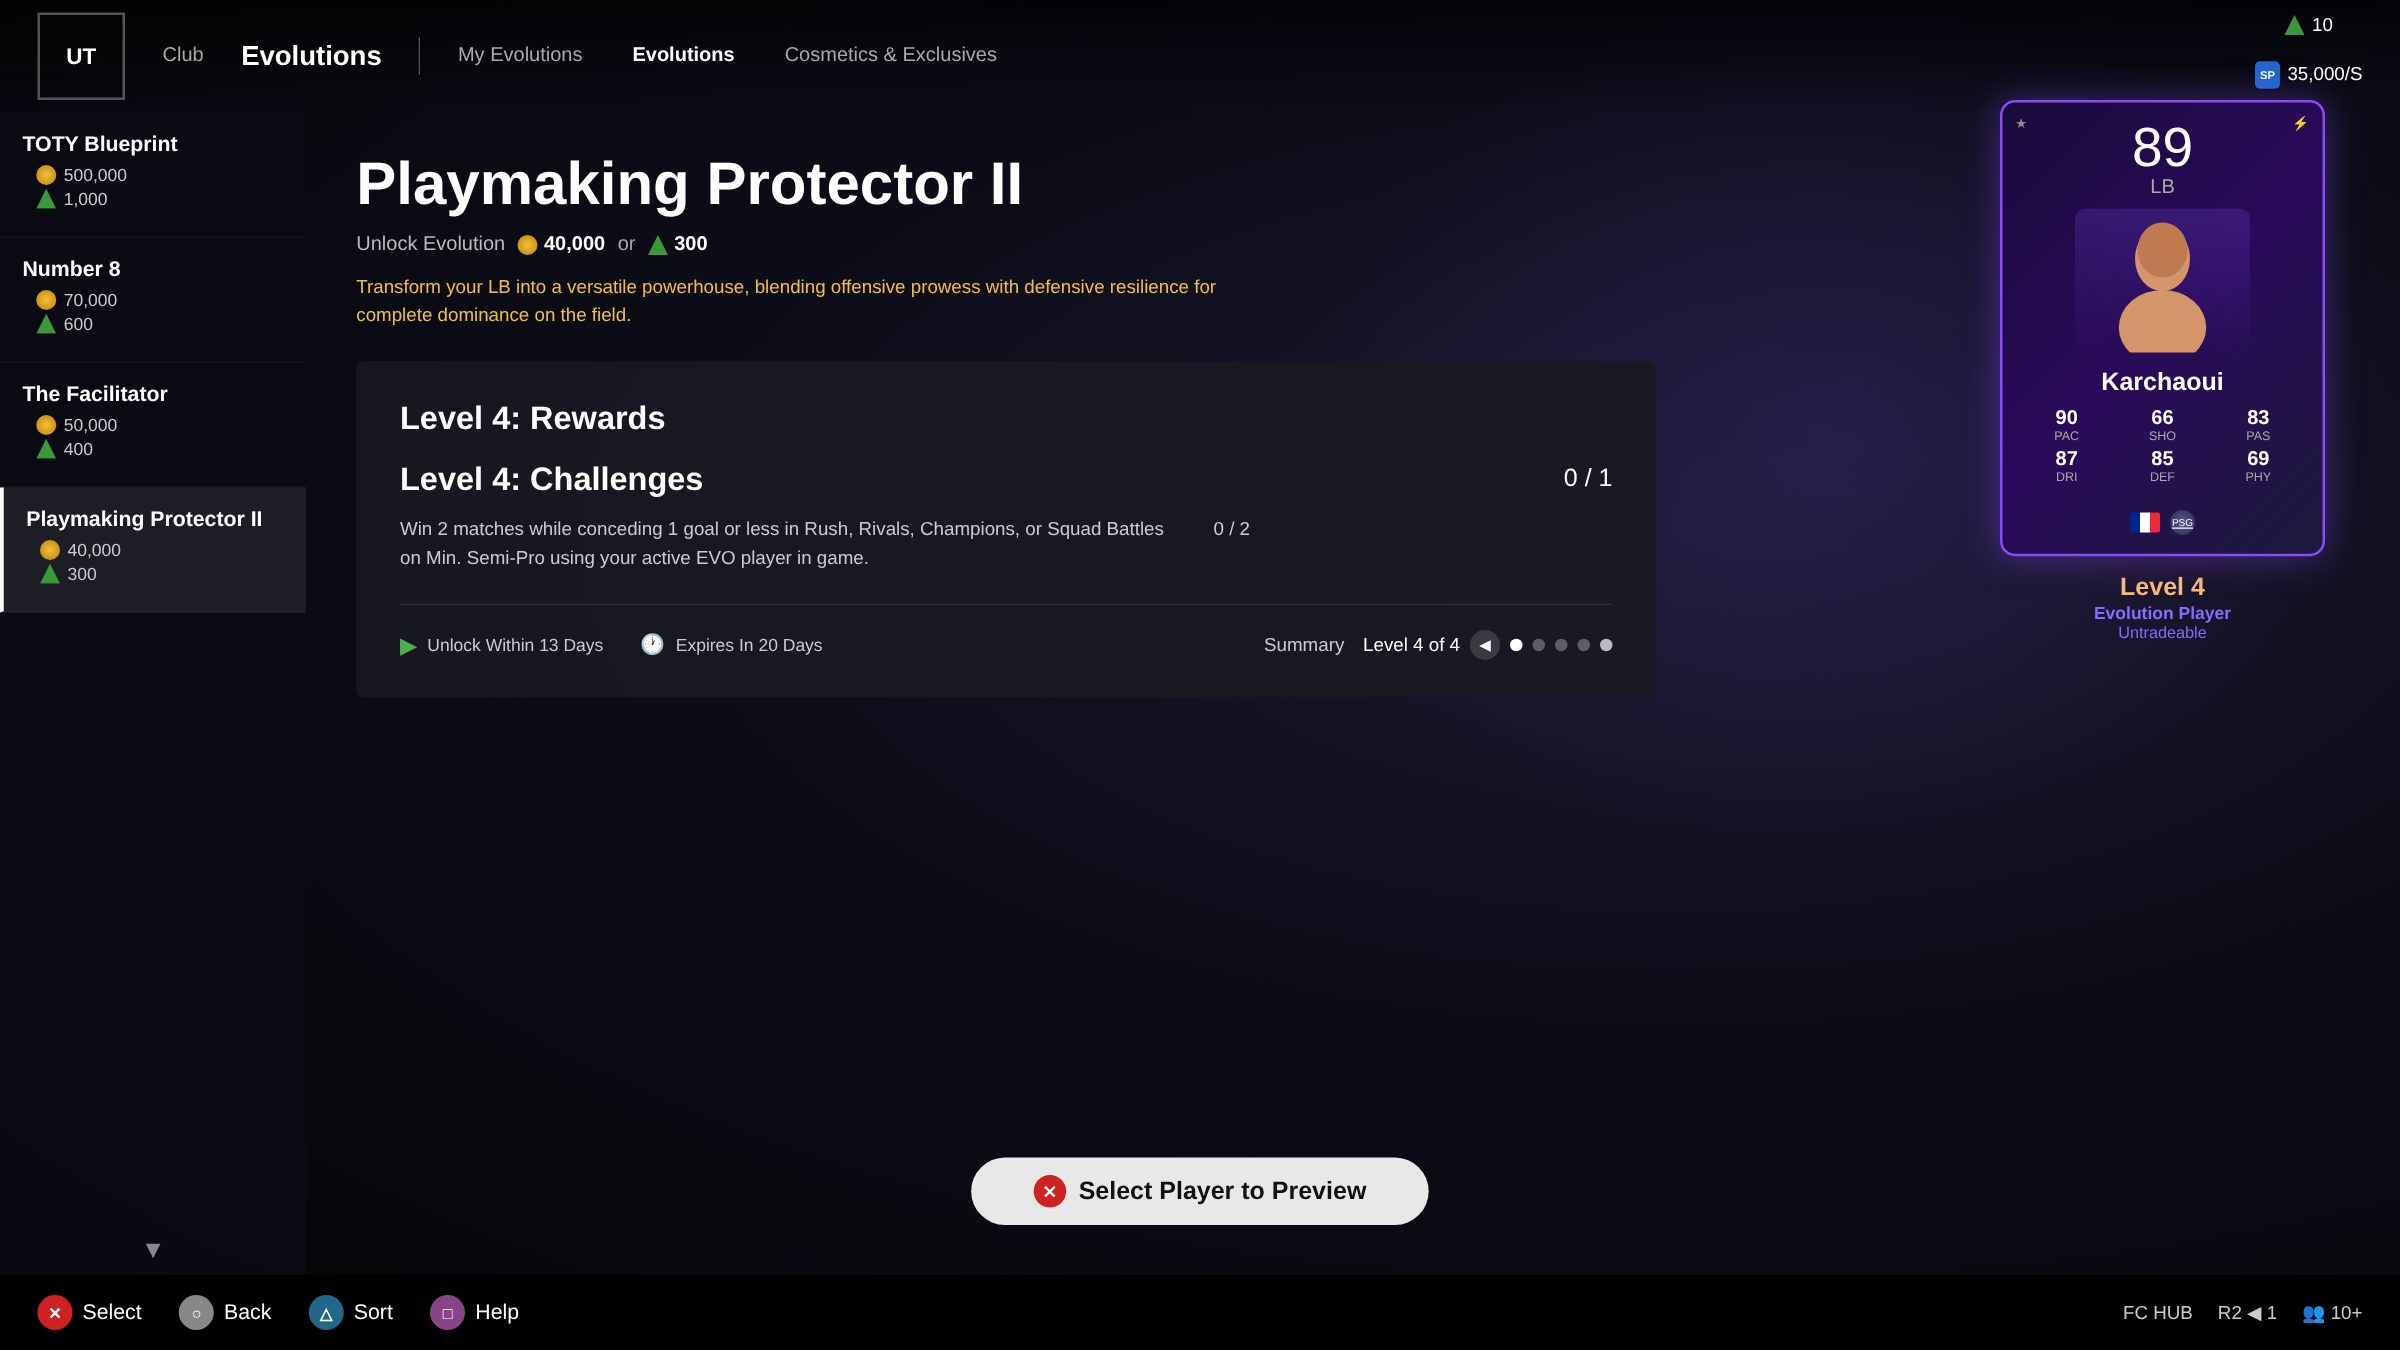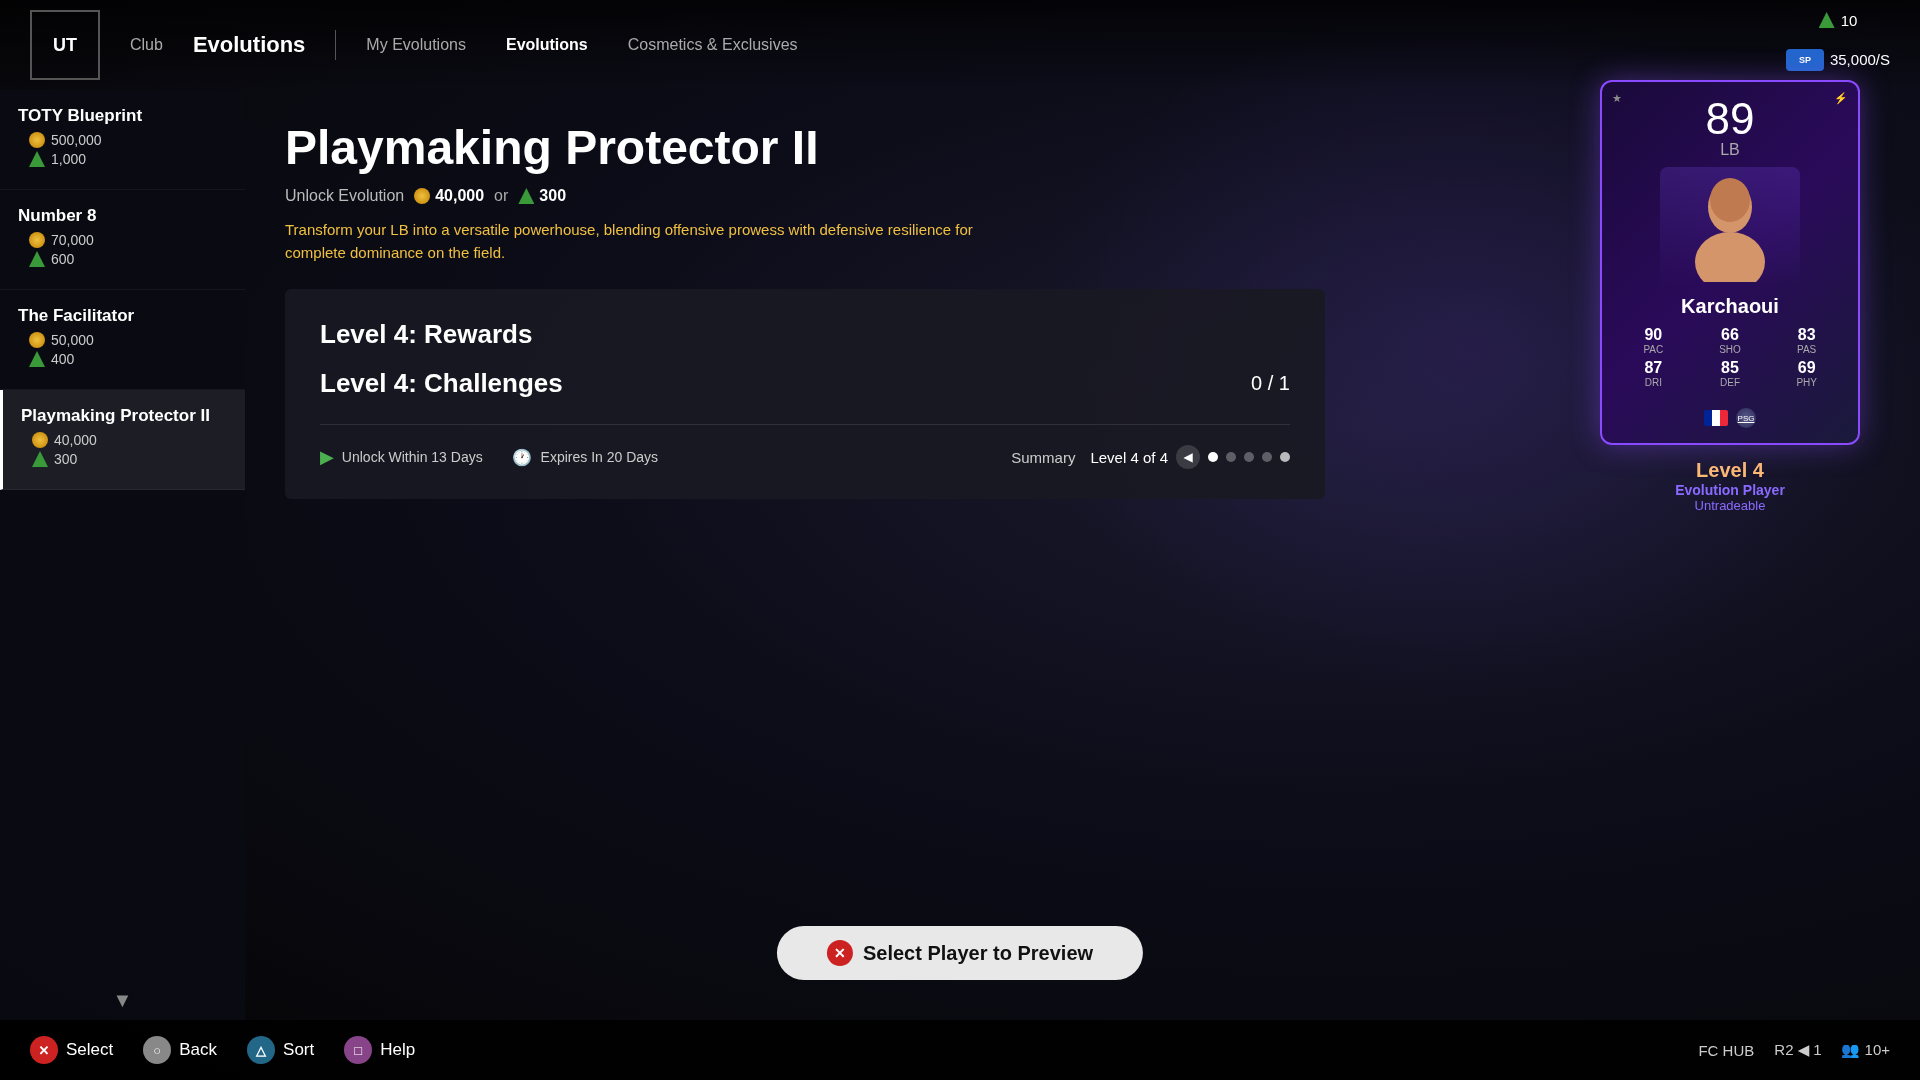--- a/index.html
+++ b/index.html
@@ -63,21 +63,21 @@
     .currency-item {
       display: flex; align-items: center; gap: 6px;
       font-size: 15px;
     }
     .coin-icon {
       width: 22px; height: 22px; border-radius: 50%;
       background: radial-gradient(circle, #f0c040, #c08000);
       display: inline-block;
     }
     .sp-icon {
-      width: 38px; height: 22px; border-radius: 4px;
+      width: 20px; height: 22px; border-radius: 4px;
       background: #2266cc;
       display: inline-block;
       font-size: 9px; color: #fff; text-align: center; line-height: 22px; font-weight: bold;
     }
     .trophy-icon {
       width: 30px; height: 30px; color: #fff; font-size: 22px;
     }
 
     
     .sidebar {
@@ -501,20 +501,24 @@
 
   <div class="panel">
     <h2 class="panel-section-title">Level 4: Rewards</h2>
 
 
     <div class="challenges-header">
       <h2 class="panel-section-title" style="margin-bottom:0;">Level 4: Challenges</h2>
       <span class="challenge-progress">0 / 1</span>
     </div>
 
+    <div class="challenge-text">
+      <span>Win 2 matches while conceding 1 goal or less in Rush, Rivals, Champions, or Squad Battles on Min. Semi-Pro using your active EVO player in game.</span>
+      <span class="challenge-count">0 / 2</span>
+    </div>
 
     <div class="panel-footer">
       <div class="footer-badge">
         <span class="play-icon">▶</span>
         <span>Unlock Within 13 Days</span>
       </div>
       <div class="footer-badge">
         <span class="clock-icon">🕐</span>
         <span>Expires In 20 Days</span>
       </div>

